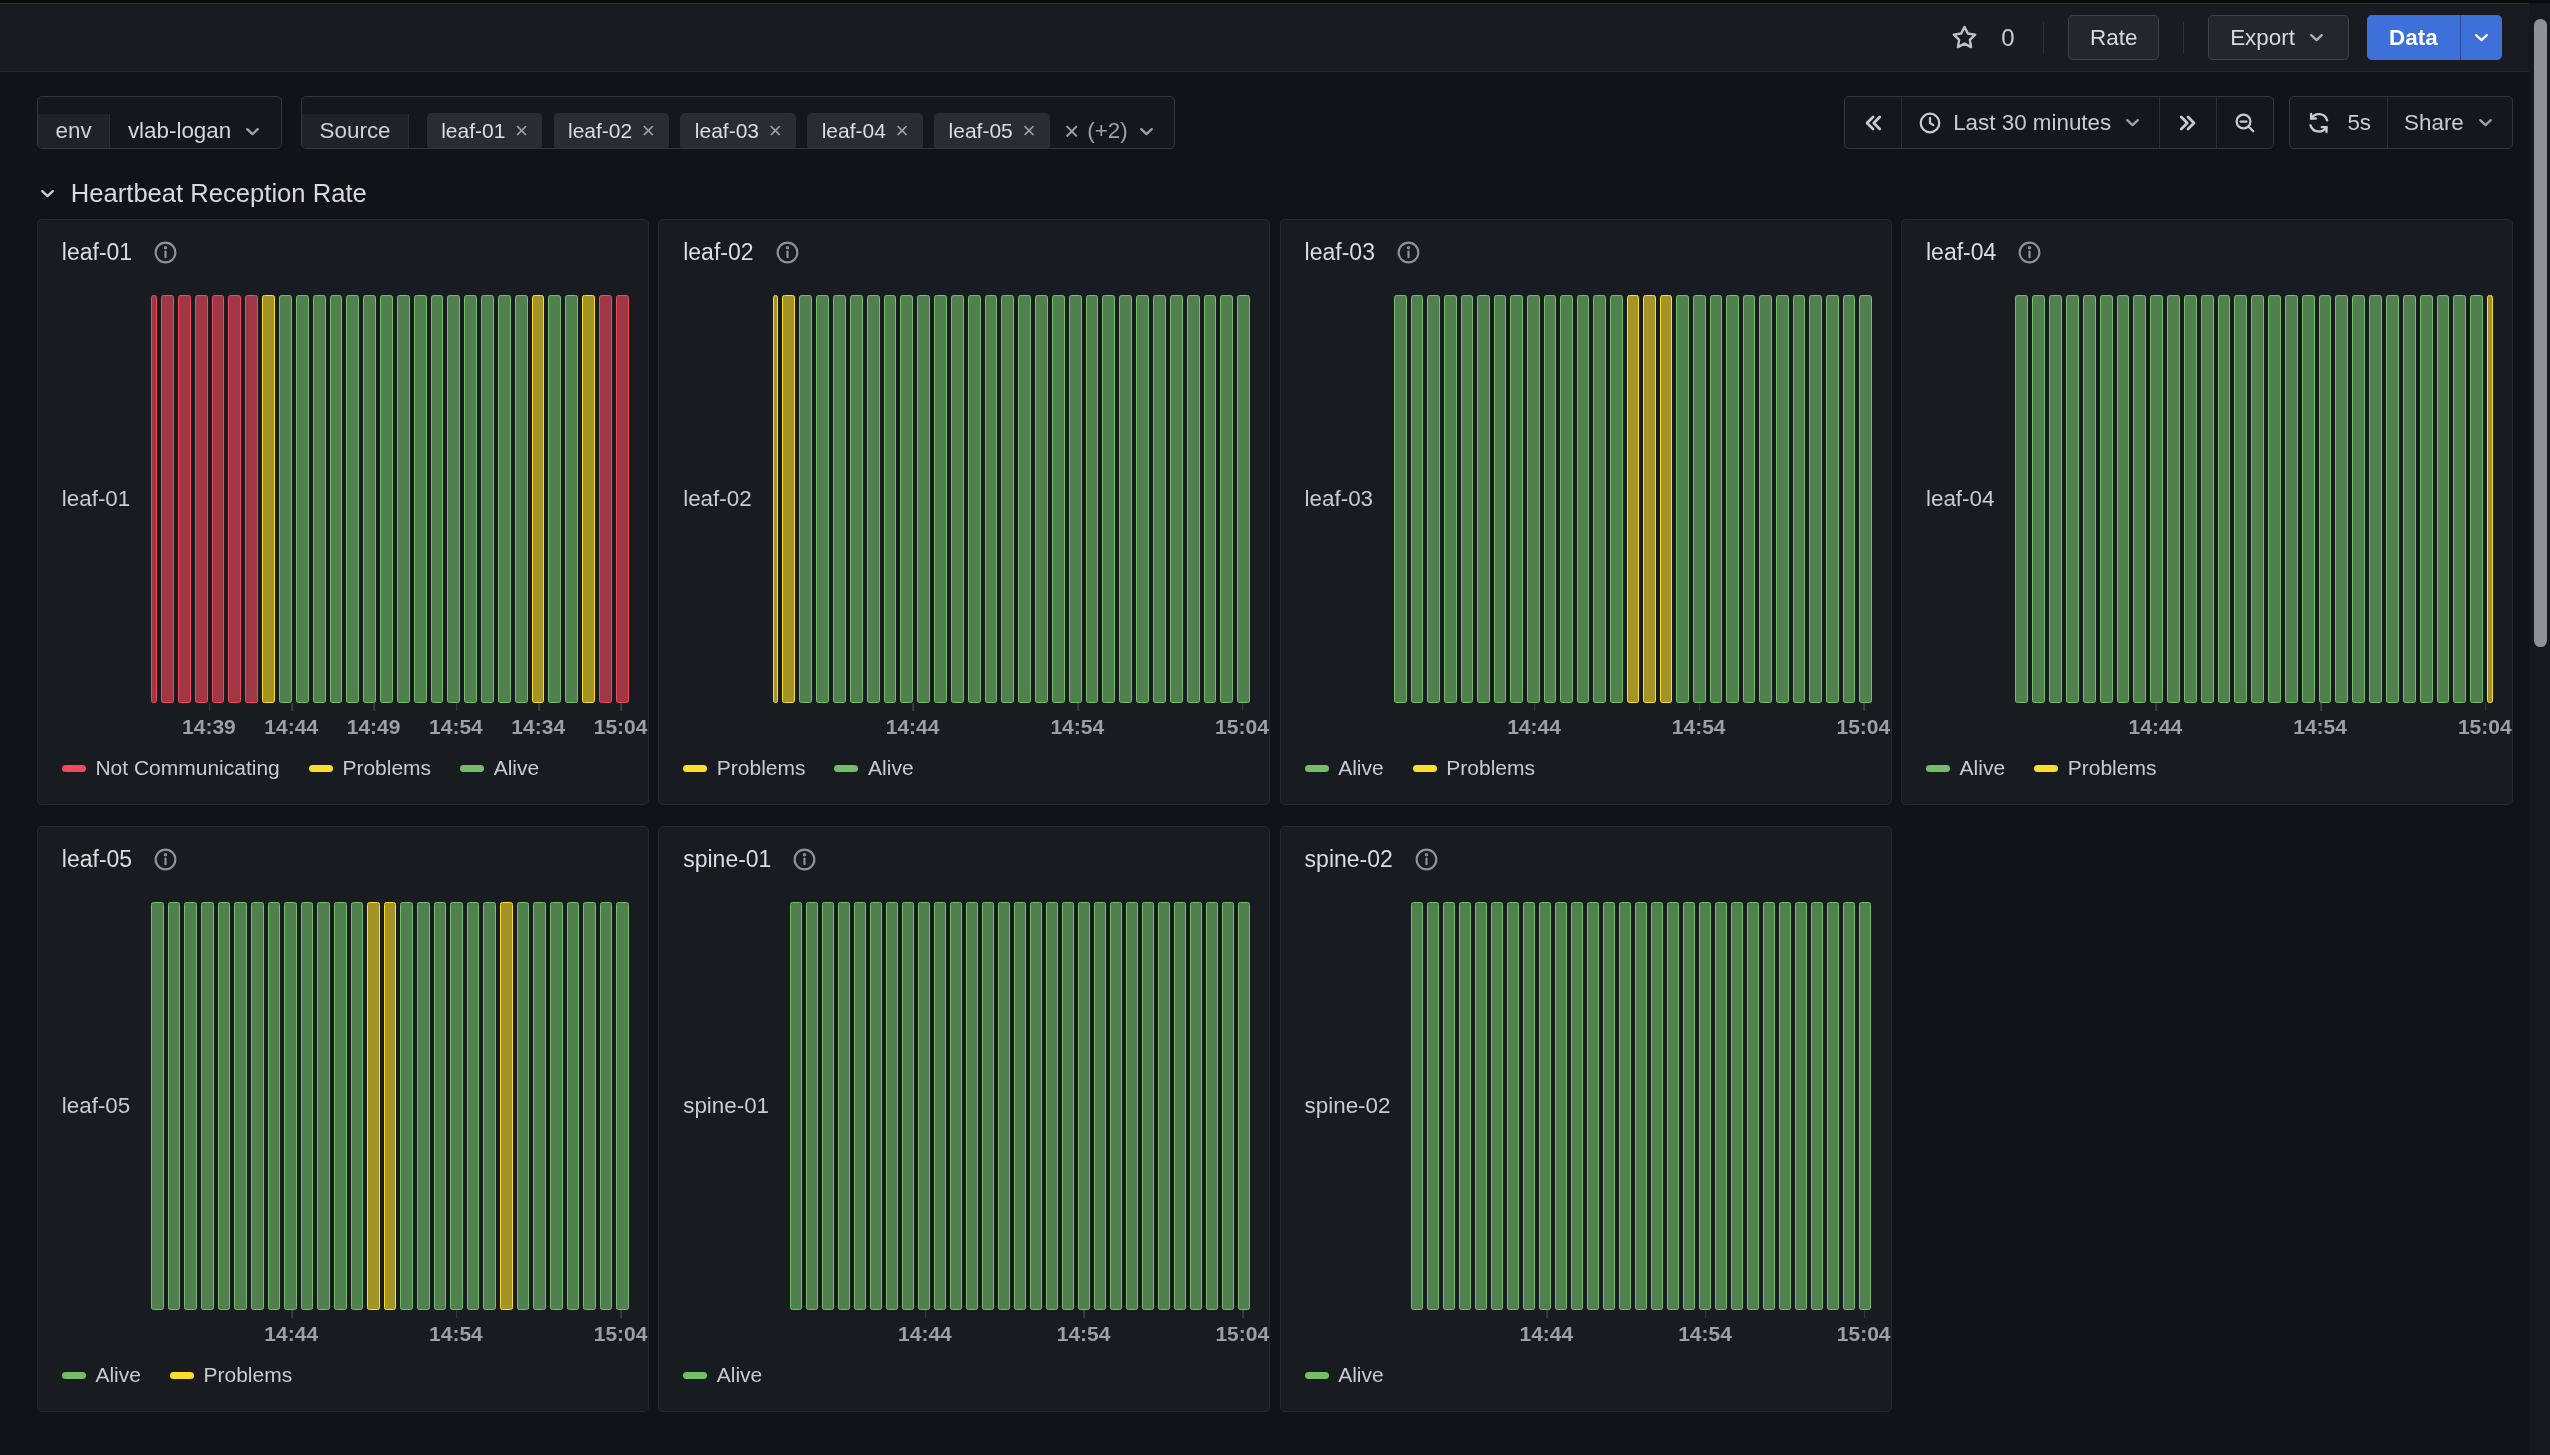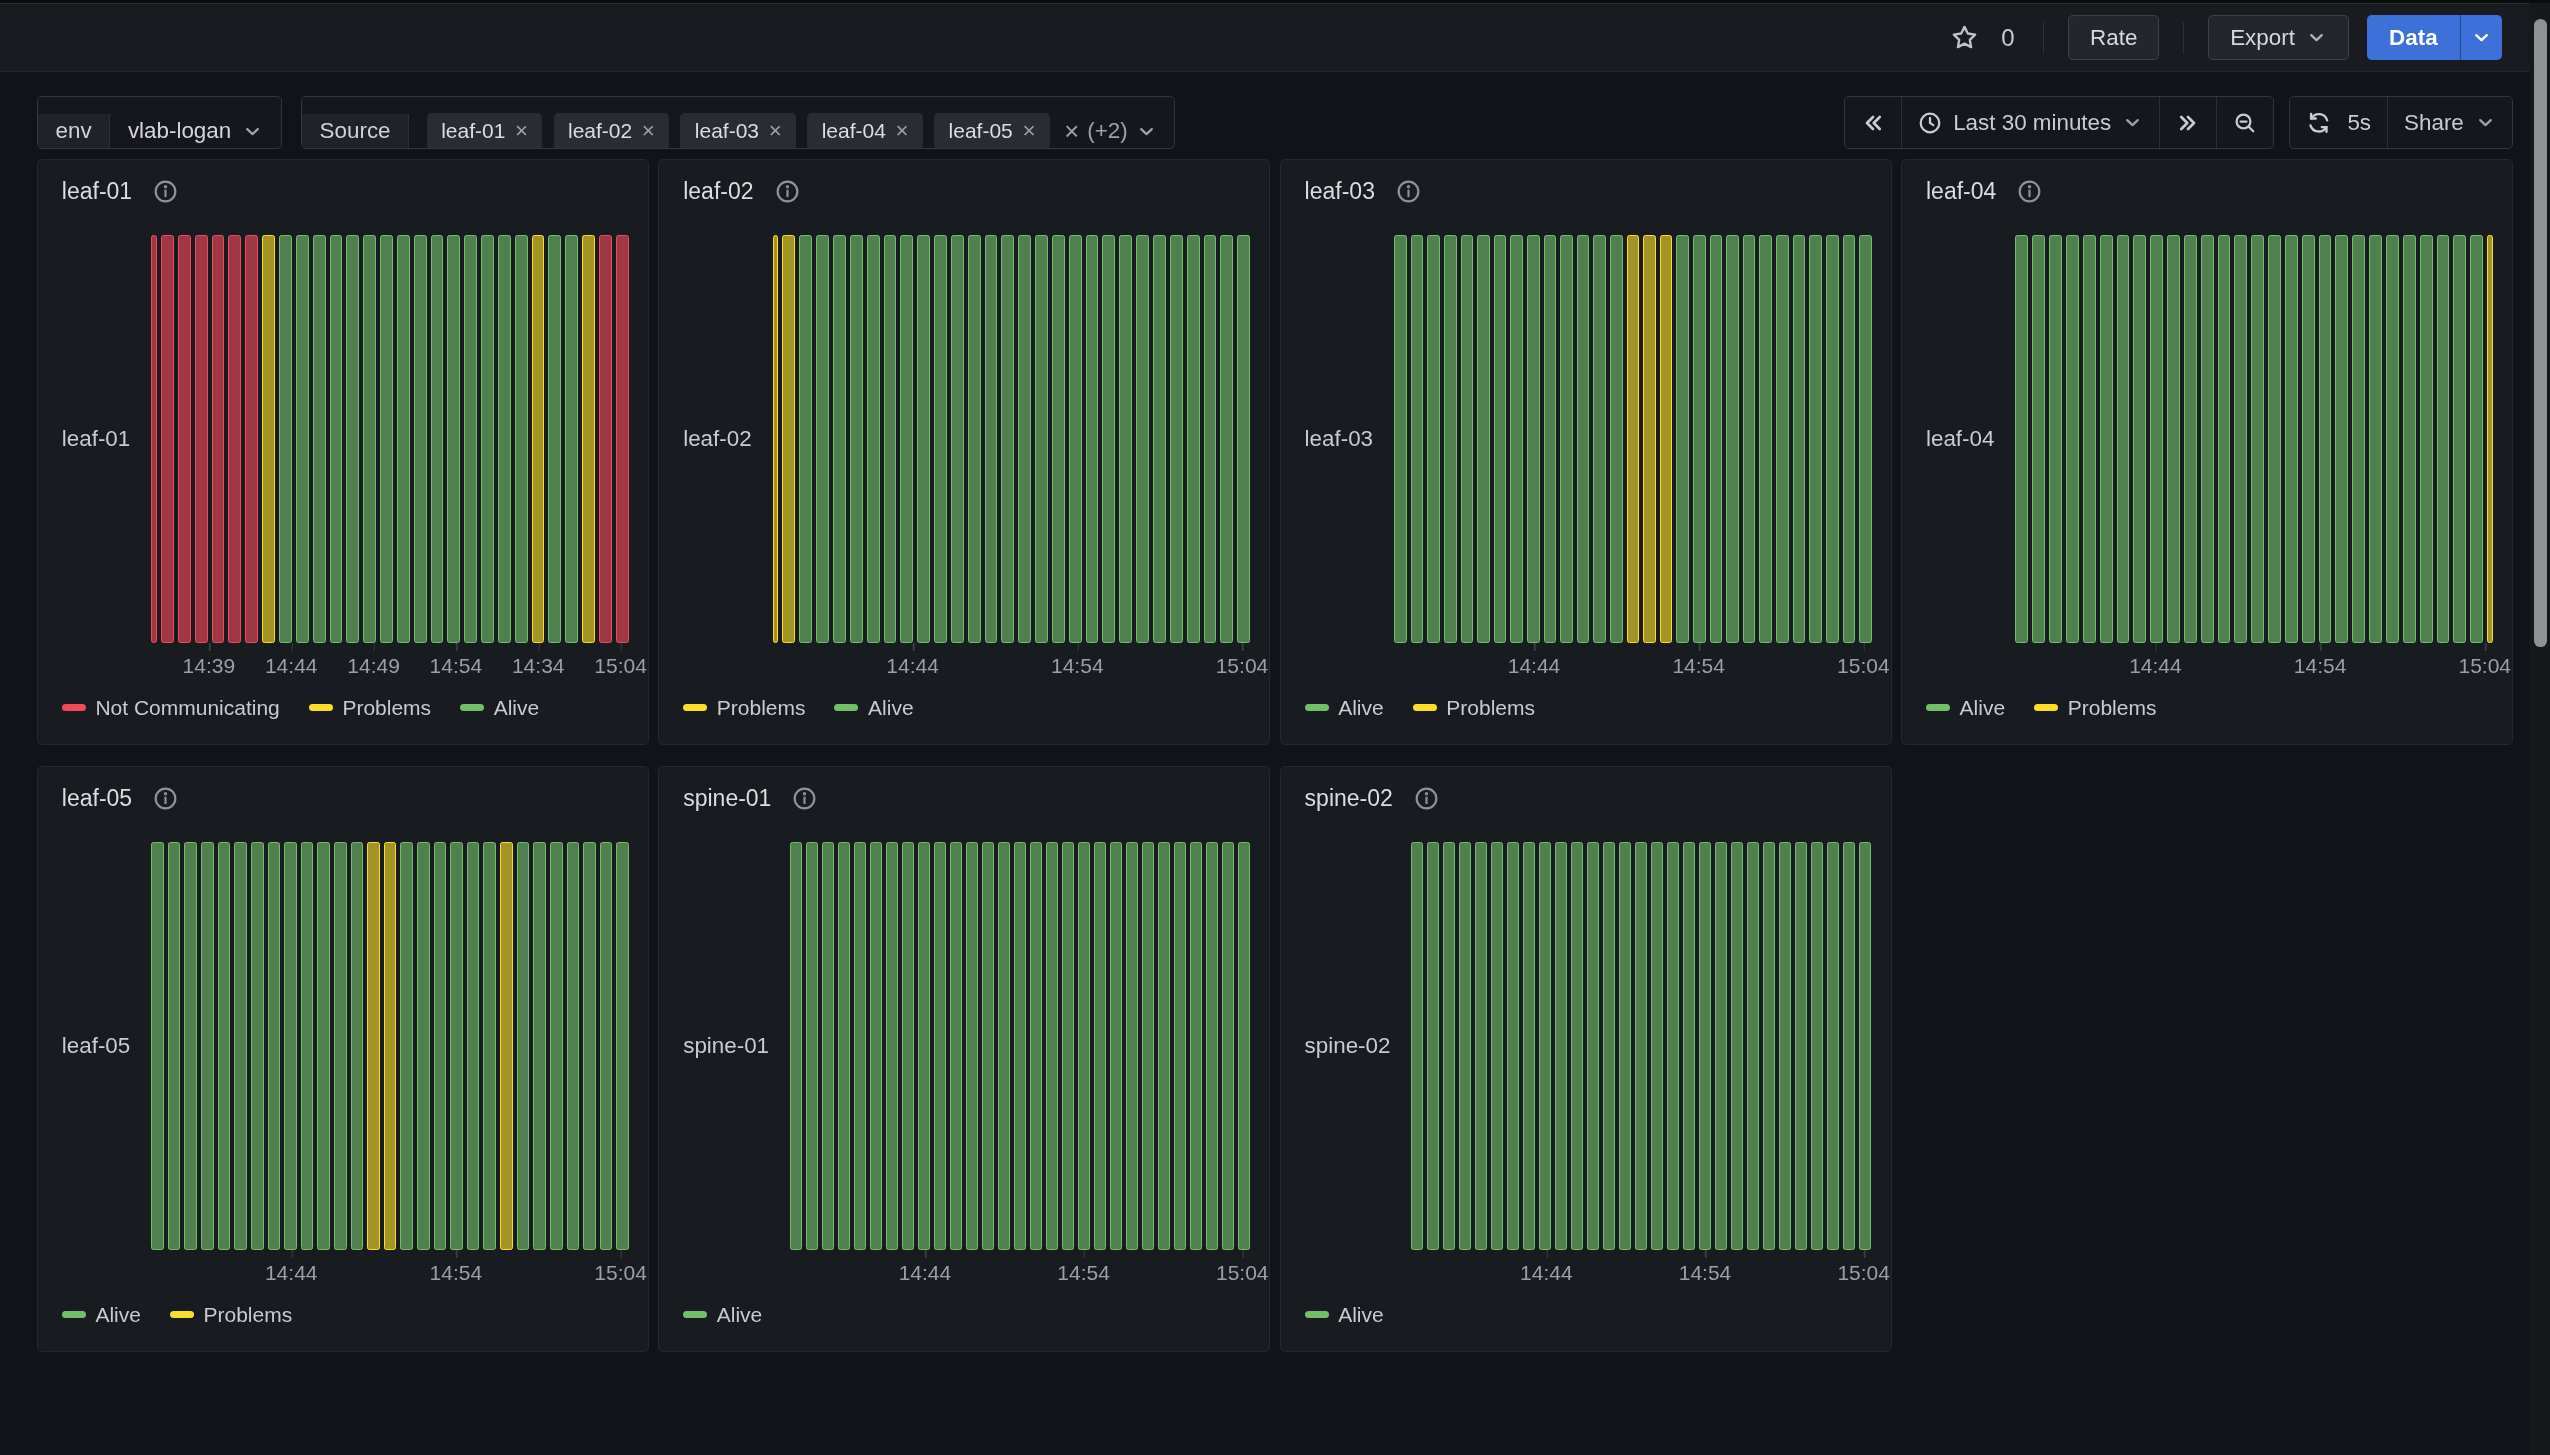--- a/index.html
+++ b/index.html
@@ -60,21 +60,21 @@
                   padding-left:4.8px; cursor:pointer; }
   .panel-title { font-size:23px; font-weight:500; color:#dcdde1; }
   .info-icon { color:#8e9198; display:flex; cursor:pointer; }
   .chart-row { display:flex; flex:1; min-height:0; }
   .ylabel { display:flex; align-items:center; padding:0 21px 40px 4.8px; font-size:22.4px; color:#c9cbd1;
             white-space:nowrap; }
   .plot { flex:1; display:flex; flex-direction:column; min-width:0; }
   .bars { flex:1; display:flex; align-items:stretch; gap:4px; }
   .bar { flex:1; border:1.6px solid; border-radius:2.4px; }
   .bar.thin { flex:0.35; }
-  .xaxis { position:relative; height:40px; }
+  .xaxis { position:relative; height:40px;font-weight:bold; }
   .tick { position:absolute; top:0; transform:translateX(-50%); padding-top:11.2px;
           font-size:21px; color:#9d9fa6; white-space:nowrap; }
   .tick::before { content:''; position:absolute; top:0; left:50%; width:1.6px; height:8px; background:#3a3c42; }
   .legend { display:flex; align-items:center; gap:29px; margin-top:12.8px; padding-left:4.8px; }
   .legend-item { display:flex; align-items:center; gap:9.6px; cursor:pointer; }
   .legend-swatch { width:24px; height:7.2px; border-radius:4px; }
   .legend-label { font-size:21px; color:#c9cbd1; }
 
   
   .scrollbar-track { position:absolute; top:0; right:0; width:21px; height:100%; background:#17181c; }
@@ -235,20 +235,28 @@
           <span class="js-chevron muted" style="display:flex">
   <svg width="21" height="21" viewBox="0 0 16 16" fill="none" stroke="currentColor" stroke-width="1.8" stroke-linecap="round" stroke-linejoin="round">
                 <path d="M4 6.2 8 10l4-3.8"></path>
               </svg>
 </span>
         </div>
       </div>
     </div>
   </div>
 
+  <div class="section-header">
+    <span class="js-chevron" style="display:flex">
+  <svg width="21" height="21" viewBox="0 0 16 16" fill="none" stroke="currentColor" stroke-width="1.8" stroke-linecap="round" stroke-linejoin="round">
+          <path d="M4 6.2 8 10l4-3.8"></path>
+        </svg>
+</span>
+    <span class="title">Heartbeat Reception Rate</span>
+  </div>
 
   <div class="grid" id="grid">
   <div class="panel">
     <div class="panel-header">
       <span class="panel-title">leaf-01</span>
       <span class="info-icon">
         <svg width="25" height="25" viewBox="0 0 16 16" fill="none" stroke="currentColor" stroke-width="1.4" stroke-linecap="round">
               <circle cx="8" cy="8" r="6.3"></circle>
               <path d="M8 7.4v3.6"></path>
               <circle cx="8" cy="5" r="0.4" fill="currentColor"></circle>

